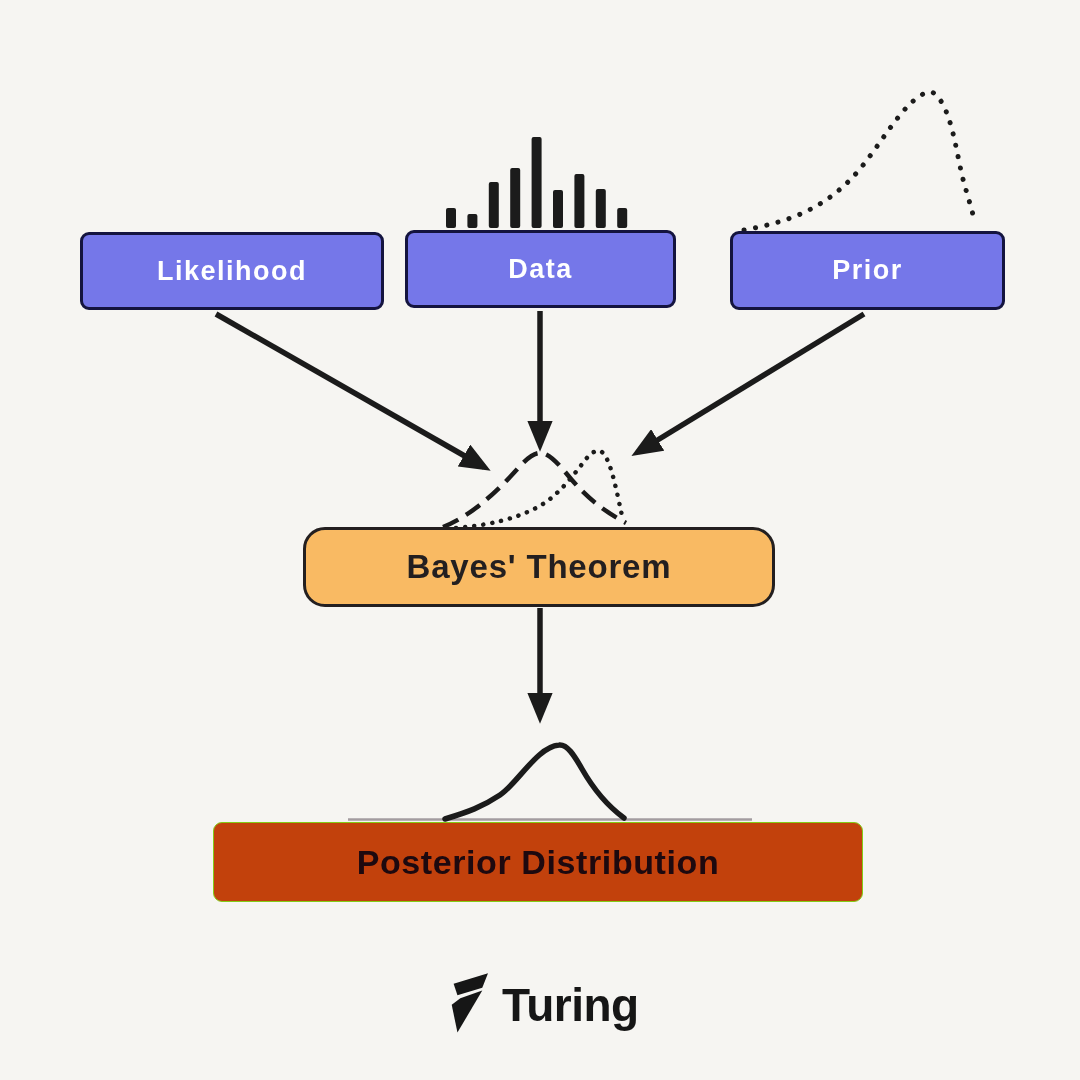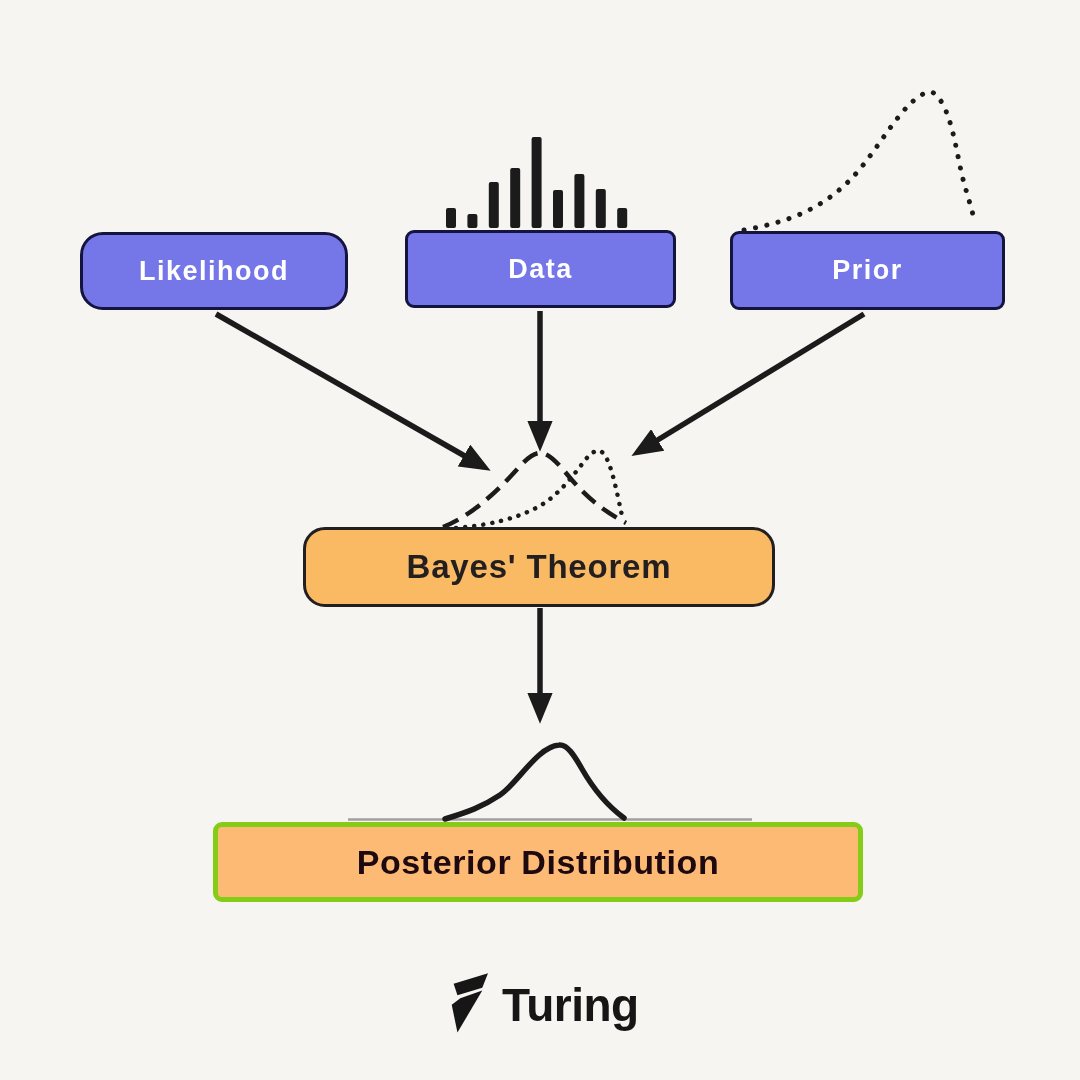--- a/index.html
+++ b/index.html
@@ -18,36 +18,36 @@
     box-sizing:border-box;
     font-weight:700;
     border-radius:9px;
   }
   .node-blue{
     background:#7577e9;
     border:3px solid #14143f;
     color:#ffffff;
     font-size:27px;letter-spacing:1.5px;
   }
-  .node-likelihood{left:80px;top:232px;width:268px;height:78px;border-radius:23px;}
+  .node-likelihood{left:80px;top:232px;width:304px;height:78px;}
   .node-data{left:405px;top:230px;width:271px;height:78px;}
   .node-prior{left:730px;top:231px;width:275px;height:79px;}
 
   .node-bayes{
     left:303px;top:527px;width:472px;height:80px;
     background:#f9ba63;
     border:3px solid #231f20;
     color:#231f20;
     font-size:33px;letter-spacing:0.8px;
     border-radius:22px;
   }
   .node-posterior{
     left:213px;top:822px;width:650px;height:80px;
-    background:#fdba74;
-    border:5px solid #84cc16;
+    background:#c2410c;
+    border:1px solid #84cc16;
     color:#1d090f;
     font-size:34px;letter-spacing:0.6px;
   }
 
   .logo{
     position:absolute;left:446px;top:966px;width:220px;height:72px;
     display:flex;align-items:center;gap:14px;
   }
   .logo-mark{width:42px;height:64px;flex:0 0 auto;}
   .logo-text{

